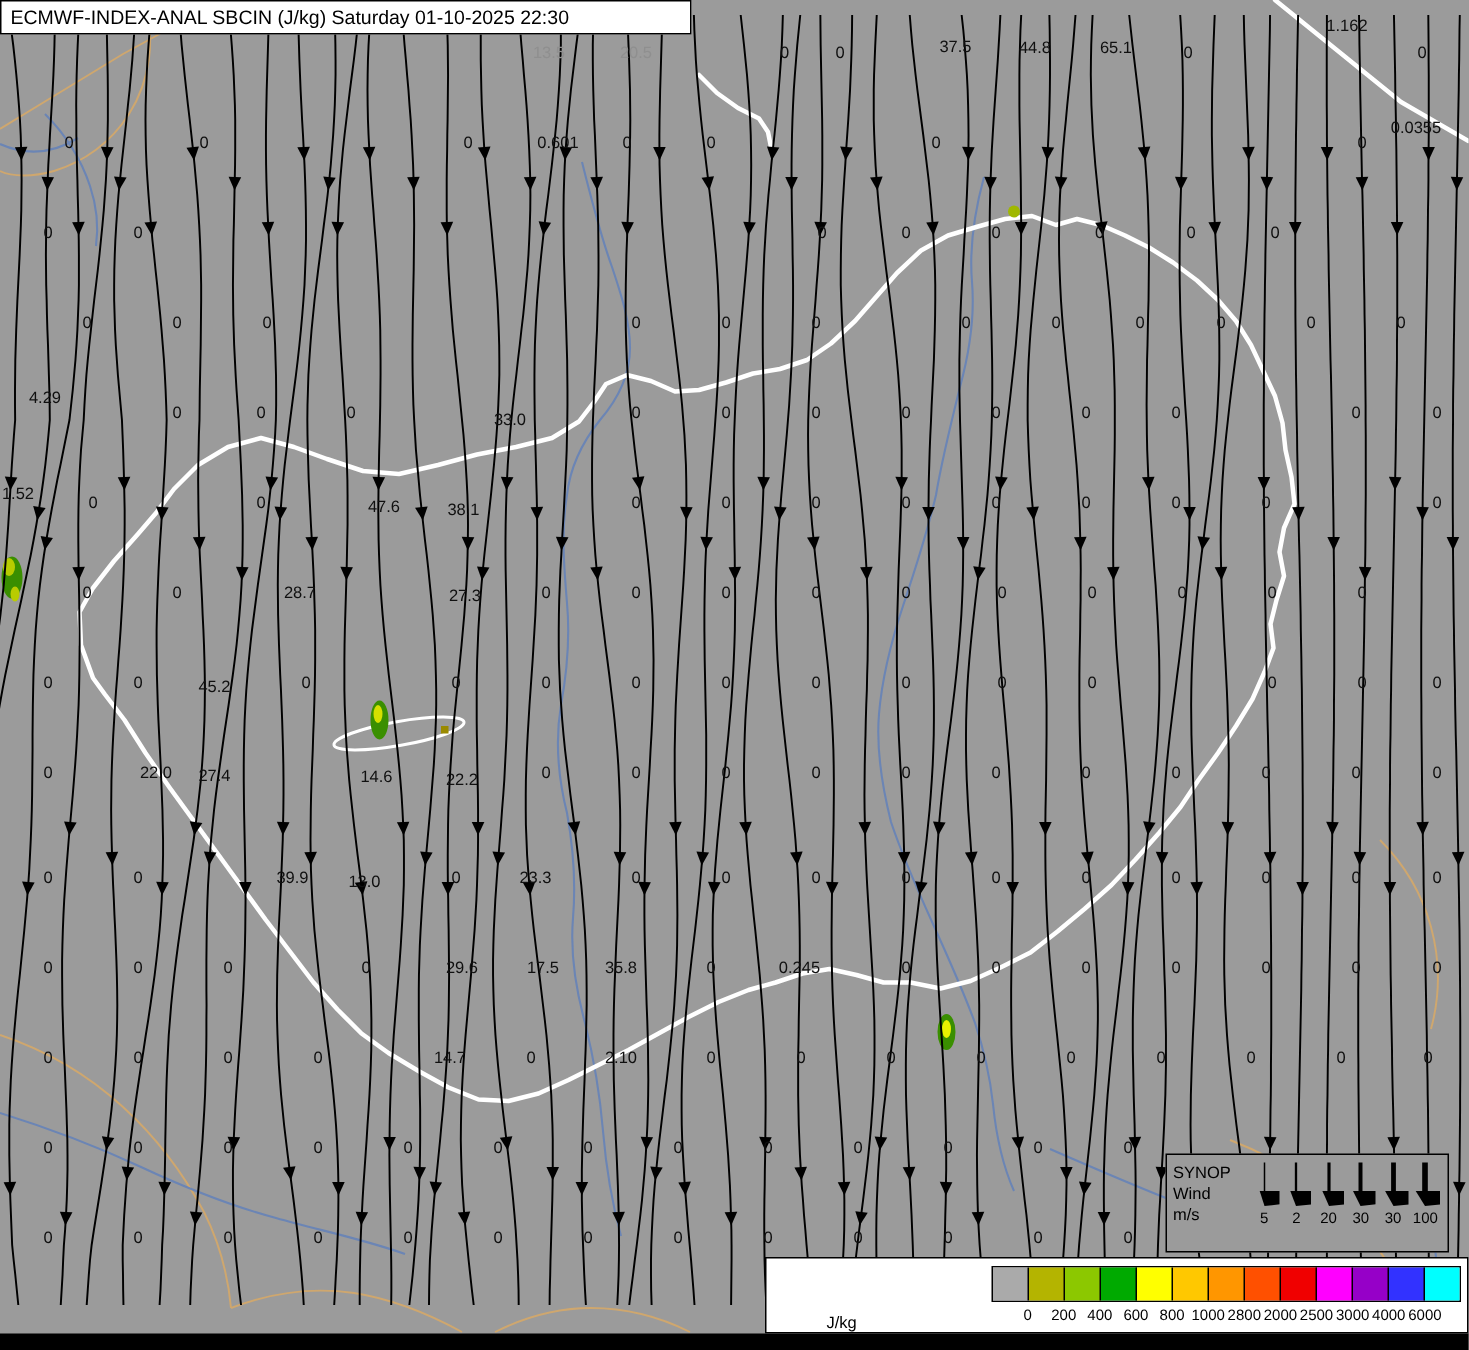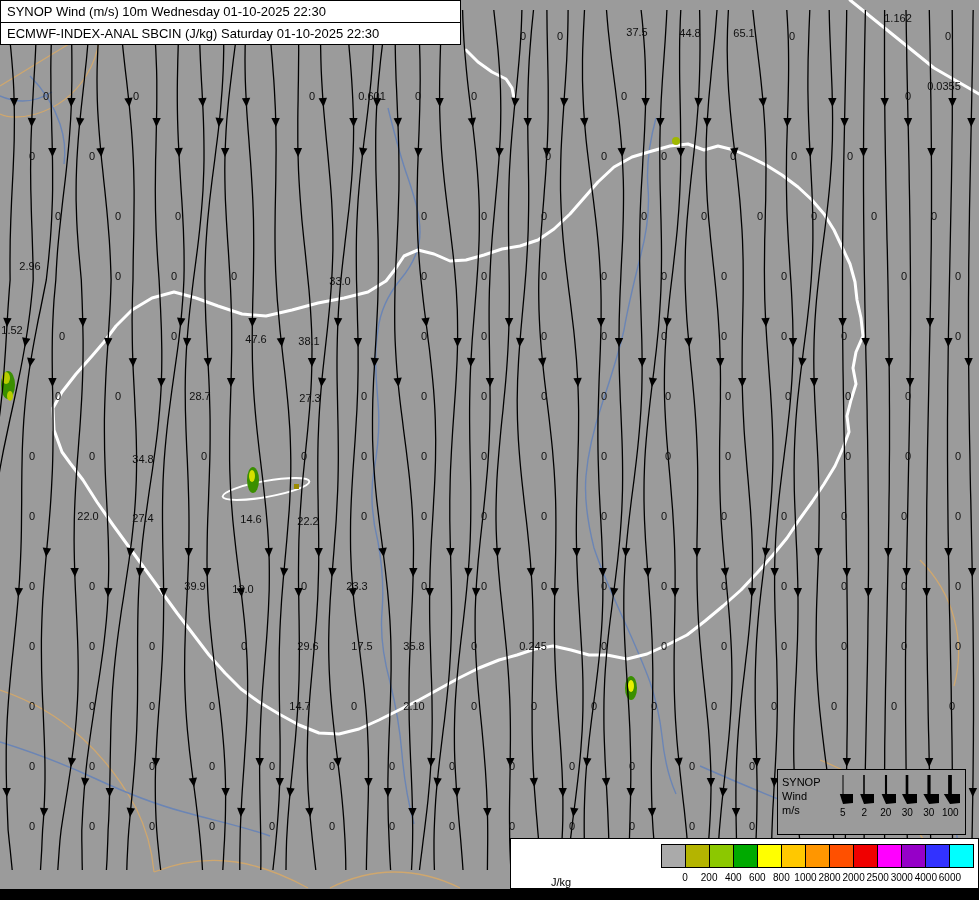--- a/index.html
+++ b/index.html
@@ -344,29 +344,29 @@
 
 <div id="values-layer">
     <span class="map-val" style="left: 366px; top: 36px; color: rgb(143, 143, 143);">13.5</span>
     <span class="map-val" style="left: 424px; top: 36px; color: rgb(143, 143, 143);">20.5</span>
     <span class="map-val" style="left: 637px; top: 32px;">37.5</span>
     <span class="map-val" style="left: 690px; top: 33px;">44.8</span>
     <span class="map-val" style="left: 744px; top: 33px;">65.1</span>
     <span class="map-val" style="left: 898px; top: 18px;">1.162</span>
     <span class="map-val" style="left: 944px; top: 86px;">0.0355</span>
     <span class="map-val" style="left: 372px; top: 96px;">0.601</span>
-    <span class="map-val" style="left: 30px; top: 266px;">2.96</span>
+    <span class="map-val" style="left: 30px; top: 266px;">4.29</span>
     <span class="map-val" style="left: 12px; top: 330px;">1.52</span>
     <span class="map-val" style="left: 340px; top: 281px;">33.0</span>
     <span class="map-val" style="left: 256px; top: 339px;">47.6</span>
     <span class="map-val" style="left: 309px; top: 341px;">38.1</span>
     <span class="map-val" style="left: 200px; top: 396px;">28.7</span>
     <span class="map-val" style="left: 310px; top: 398px;">27.3</span>
-    <span class="map-val" style="left: 143px; top: 459px;">34.8</span>
-    <span class="map-val" style="left: 88px; top: 516px;">22.0</span>
+    <span class="map-val" style="left: 143px; top: 459px;">45.2</span>
+    <span class="map-val" style="left: 104px; top: 516px;">22.0</span>
     <span class="map-val" style="left: 143px; top: 518px;">27.4</span>
     <span class="map-val" style="left: 251px; top: 519px;">14.6</span>
     <span class="map-val" style="left: 308px; top: 521px;">22.2</span>
     <span class="map-val" style="left: 195px; top: 586px;">39.9</span>
     <span class="map-val" style="left: 243px; top: 589px;">13.0</span>
     <span class="map-val" style="left: 357px; top: 586px;">23.3</span>
     <span class="map-val" style="left: 308px; top: 646px;">29.6</span>
     <span class="map-val" style="left: 362px; top: 646px;">17.5</span>
     <span class="map-val" style="left: 414px; top: 646px;">35.8</span>
     <span class="map-val" style="left: 533px; top: 646px;">0.245</span>
@@ -525,21 +525,20 @@
     <span class="map-val" style="left: 392px; top: 826px;">0</span>
     <span class="map-val" style="left: 452px; top: 826px;">0</span>
     <span class="map-val" style="left: 512px; top: 826px;">0</span>
     <span class="map-val" style="left: 572px; top: 826px;">0</span>
     <span class="map-val" style="left: 632px; top: 826px;">0</span>
     <span class="map-val" style="left: 692px; top: 826px;">0</span>
     <span class="map-val" style="left: 752px; top: 826px;">0</span>
   </div>
 
 <div id="title-box">
-  <div class="title-line">SYNOP Wind (m/s) 10m Wednesday 01-10-2025 22:30</div>
   <div class="title-line">ECMWF-INDEX-ANAL SBCIN (J/kg) Saturday 01-10-2025 22:30</div>
 </div>
 
 <div id="wind-legend">
   <div class="wtext">
     <div>SYNOP</div>
     <div>Wind</div>
     <div>m/s</div>
   </div>
   <div class="wcols">

